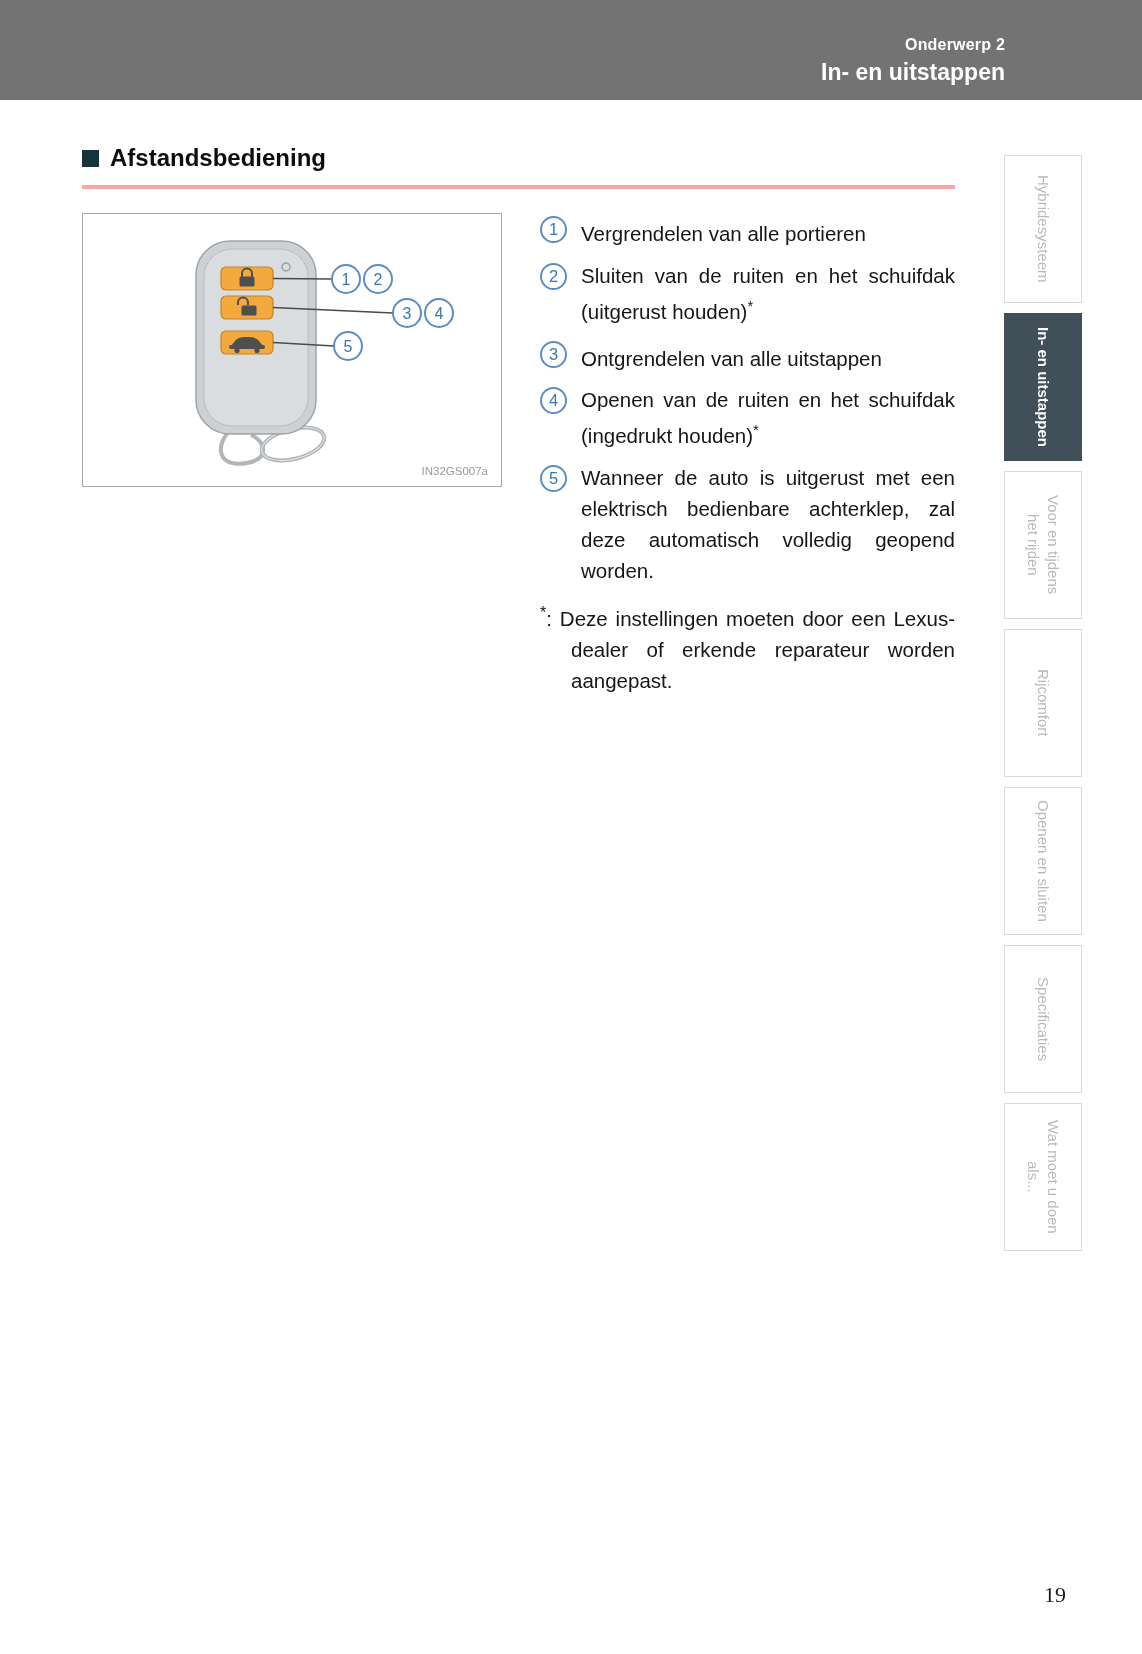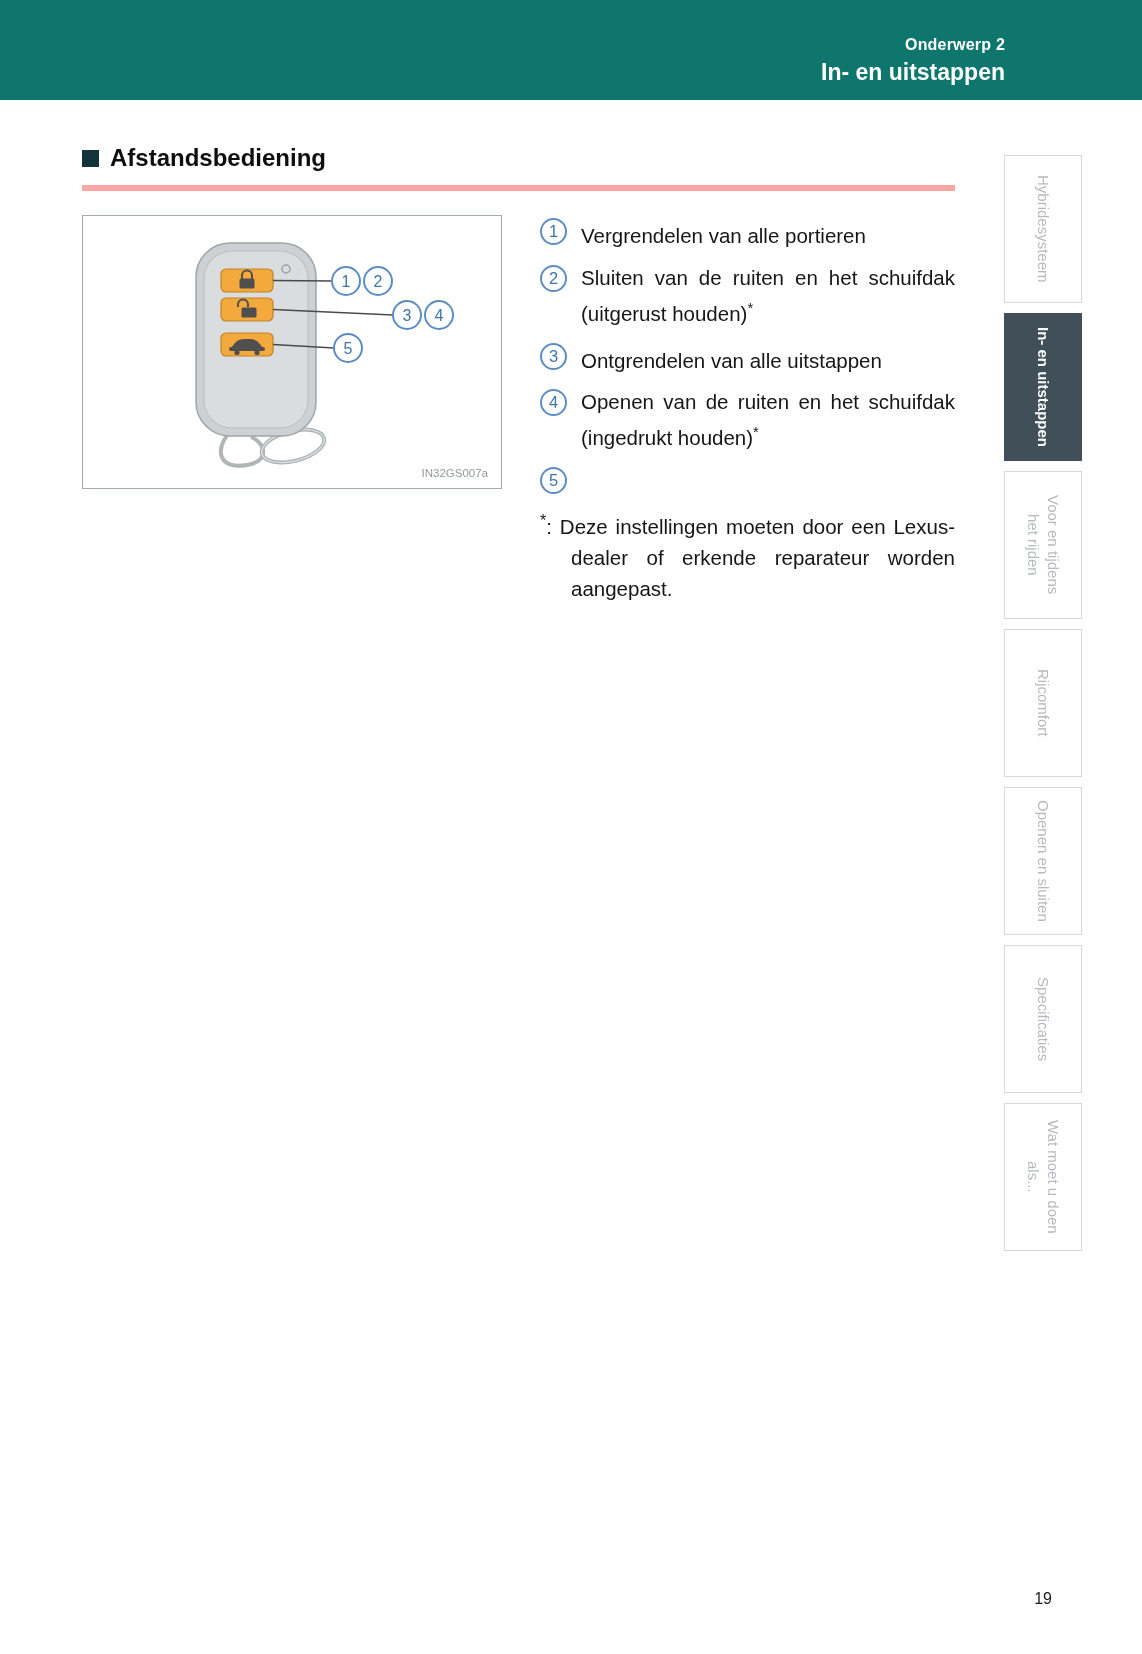--- a/index.html
+++ b/index.html
@@ -6,32 +6,32 @@
   html, body { margin: 0; padding: 0; }
   body {
     width: 1142px; height: 1654px; position: relative;
     background: #ffffff; overflow: hidden;
     font-family: "Liberation Sans", sans-serif; color: #1a1a1a;
   }
 
   
   .header {
     position: absolute; top: 0; left: 0; width: 1142px; height: 100px;
-    background: #0f766e; color: #fff; text-align: right;
+    background: #737373; color: #fff; text-align: right;
     padding: 36px 137px 0 0;
   }
   .header .kicker { font-size: 16px; font-weight: bold; letter-spacing: .2px; }
   .header .title  { font-size: 23px; font-weight: bold; margin-top: 5px; }
 
   
   .main { position: absolute; left: 82px; top: 100px; width: 873px; }
 
   .section-heading {
     margin-top: 44px; display: flex; align-items: center; gap: 11px;
-    padding-bottom: 13px; border-bottom: 6px solid #fca5a5;
+    padding-bottom: 13px; border-bottom: 4px solid #fca5a5;
   }
   .bullet { width: 17px; height: 17px; background: #14333b; flex: none; }
   .section-heading h1 { font-size: 24px; font-weight: 600; margin: 0; color: #0d0d0d; }
 
   .content { display: flex; align-items: flex-start; margin-top: 24px; }
 
   .figure-box {
     width: 420px; height: 274px; border: 1px solid #a6abae; flex: none; background: #fff;
   }
   .figure-box svg { display: block; width: 100%; height: 100%; }
@@ -58,21 +58,21 @@
     color: #b4babd; font-size: 15px;
     display: flex; align-items: center; justify-content: center;
   }
   .tab span {
     writing-mode: vertical-rl; text-orientation: mixed;
     max-height: 122px; line-height: 1.3; text-align: center;
   }
   .tab.active { background: #404f58; border-color: #404f58; color: #fff; font-weight: bold; }
   .tab.active span { max-height: none; }
 
-  .page-number { position: absolute; right: 90px; bottom: 46px; font-size: 16px; color: #1a1a1a; }
+  .page-number { position: absolute; right: 76px; bottom: 46px; font-size: 22px; color: #1a1a1a; font-family: Liberation Serif, serif; }
 </style>
 </head>
 <body>
 
 <div class="header">
   <div class="kicker">Onderwerp 2</div>
   <div class="title">In- en uitstappen</div>
 </div>
 
 <div class="main">
@@ -167,20 +167,21 @@
 
       <div class="item">
         <div class="num-circle">4</div>
         <div class="item-text"><span>Openen van de ruiten en het schuifdak (ingedrukt houden)</span><sup class="star">*</sup></div>
       </div>
 
       <div class="item">
         <div class="num-circle">5</div>
         <div class="item-text">
           <sup class="star"></sup>
+          <div>Wanneer de auto is uitgerust met een elektrisch bedienbare achterklep, zal deze automatisch volledig geopend worden.</div>
         </div>
       </div>
 
       <div class="footnote">
         <span class="fn-marker">*</span><span>: Deze instellingen moeten door een Lexus-dealer of erkende reparateur worden aangepast.</span>
       </div>
 
     </div>
   </div>
 </div>

